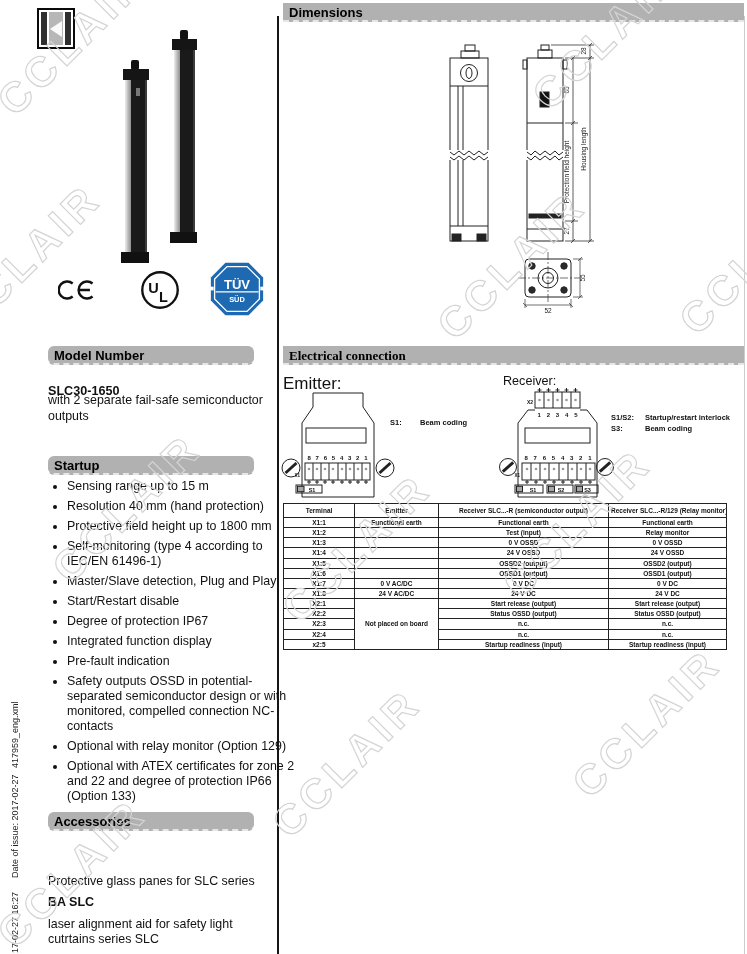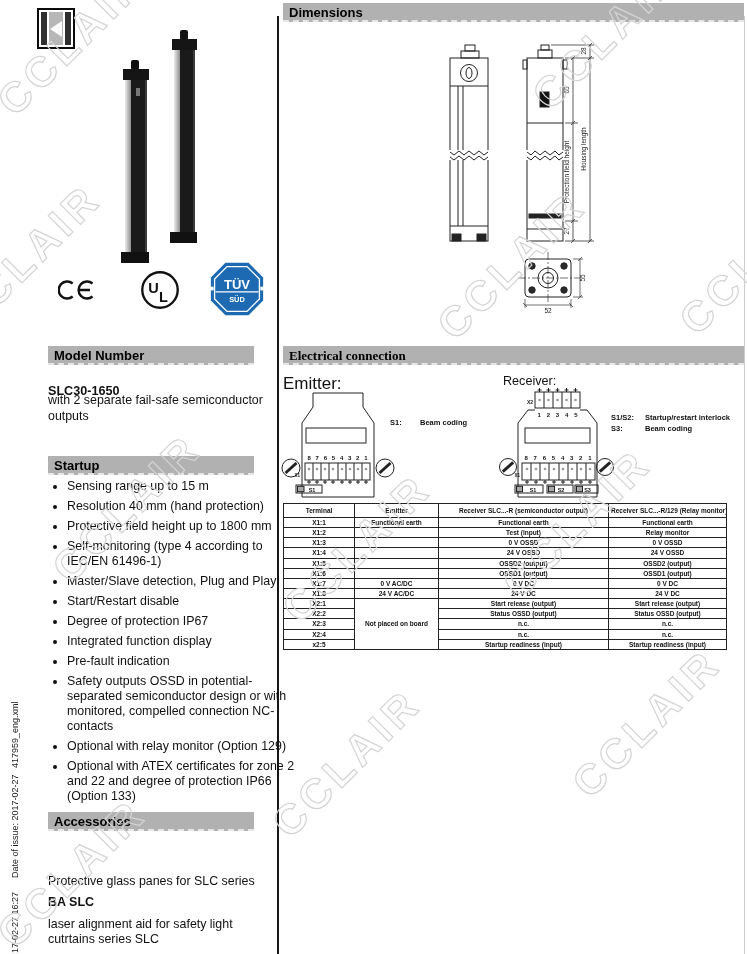--- a/index.html
+++ b/index.html
@@ -3,21 +3,21 @@
 <meta charset="utf-8">
 <style>
   html,body{margin:0;padding:0;}
   body{width:747px;height:954px;position:relative;background:#ffffff;
        font-family:"Liberation Sans",sans-serif;color:#111;overflow:hidden;}
   .abs{position:absolute;}
 
   
   .bar{position:absolute;height:19px;background:#b1b1b1;font-weight:bold;font-size:13px;
        line-height:19px;padding-left:6px;box-sizing:border-box;border-bottom:2px dashed #e6e6e6;color:#000;}
-  .bar-left{left:48px;width:206px;}
+  .bar-left{left:48px;width:206px;border-radius:6px;}
   .bar-right{left:283px;width:461px;}
   #bar-dims{top:3px;}
   #bar-elec{top:346px;font-family:Liberation Serif, serif;}
   #bar-model{top:346px;}
   #bar-features{top:456px;}
   #bar-acc{top:812px;}
 
   
   #divider{left:277px;top:16px;width:2px;height:938px;background:#161616;}
   #edge-right{left:744px;top:16px;width:1px;height:938px;background:#cccccc;}

